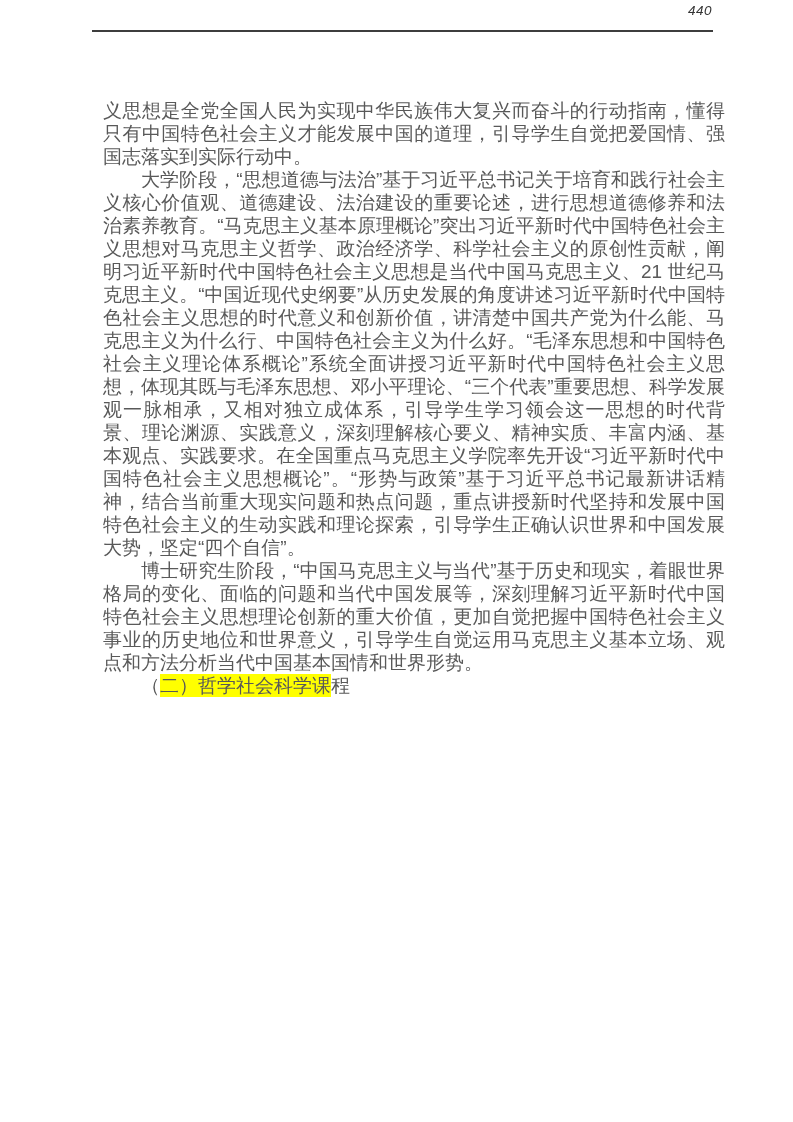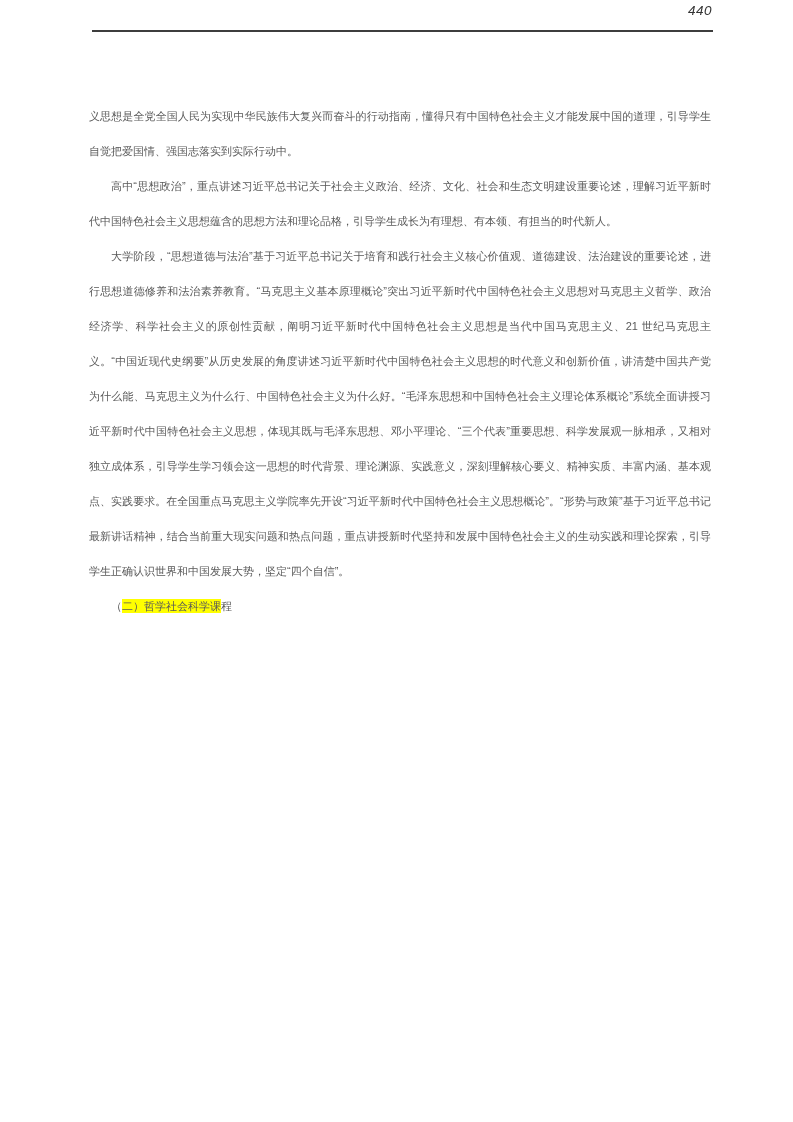--- a/index.html
+++ b/index.html
@@ -29,38 +29,38 @@
     position: absolute;
     top: 30px;
     left: 92px;
     width: 621px;
     height: 2px;
     background: #3d3d3d;
   }
   .document-body {
     position: absolute;
     top: 99px;
-    left: 89px;
+    left: 103px;
     width: 622px;
-    font-size: 11px;
-    line-height: 35px;
+    font-size: 19px;
+    line-height: 23px;
     color: #595959;
     text-align: justify;
     text-justify: inter-ideograph;
   }
   .para { margin: 0; }
   .para.indent { text-indent: 2em; }
   .para.heading { text-align: left; }
   .hl { padding: 1px 0; }
 </style>
 </head>
 <body>
 
 <div class="page" style="background: rgb(255, 255, 255);">
   <span class="page-number" style="color: rgb(51, 51, 51);">440</span>
   <div class="header-rule" style="background: rgb(61, 61, 61);"></div>
   <div class="document-body" id="document-body" style="color: rgb(89, 89, 89);">
       <p class="para">义思想是全党全国人民为实现中华民族伟大复兴而奋斗的行动指南，懂得只有中国特色社会主义才能发展中国的道理，引导学生自觉把爱国情、强国志落实到实际行动中。</p>
-      <p class="para indent">高中“思想政治”，重点讲述习近平总书记关于社会主义政治、经济、文化、社会和生态文明建设重要论述，理解习近平新时代中国特色社会主义思想蕴含的思想方法和理论品格，引导学生成长为有理想、有本领、有担当的时代新人。</p>
       <p class="para indent">大学阶段，“思想道德与法治”基于习近平总书记关于培育和践行社会主义核心价值观、道德建设、法治建设的重要论述，进行思想道德修养和法治素养教育。“马克思主义基本原理概论”突出习近平新时代中国特色社会主义思想对马克思主义哲学、政治经济学、科学社会主义的原创性贡献，阐明习近平新时代中国特色社会主义思想是当代中国马克思主义、21 世纪马克思主义。“中国近现代史纲要”从历史发展的角度讲述习近平新时代中国特色社会主义思想的时代意义和创新价值，讲清楚中国共产党为什么能、马克思主义为什么行、中国特色社会主义为什么好。“毛泽东思想和中国特色社会主义理论体系概论”系统全面讲授习近平新时代中国特色社会主义思想，体现其既与毛泽东思想、邓小平理论、“三个代表”重要思想、科学发展观一脉相承，又相对独立成体系，引导学生学习领会这一思想的时代背景、理论渊源、实践意义，深刻理解核心要义、精神实质、丰富内涵、基本观点、实践要求。在全国重点马克思主义学院率先开设“习近平新时代中国特色社会主义思想概论”。“形势与政策”基于习近平总书记最新讲话精神，结合当前重大现实问题和热点问题，重点讲授新时代坚持和发展中国特色社会主义的生动实践和理论探索，引导学生正确认识世界和中国发展大势，坚定“四个自信”。</p>
+      <p class="para indent">博士研究生阶段，“中国马克思主义与当代”基于历史和现实，着眼世界格局的变化、面临的问题和当代中国发展等，深刻理解习近平新时代中国特色社会主义思想理论创新的重大价值，更加自觉把握中国特色社会主义事业的历史地位和世界意义，引导学生自觉运用马克思主义基本立场、观点和方法分析当代中国基本国情和世界形势。</p>
       <p class="para indent heading"><span>（</span><span class="hl" style="background: rgb(255, 255, 0);">二）哲学社会科学课</span><span>程</span></p>
     </div>
 </div>
 
 </body></html>

